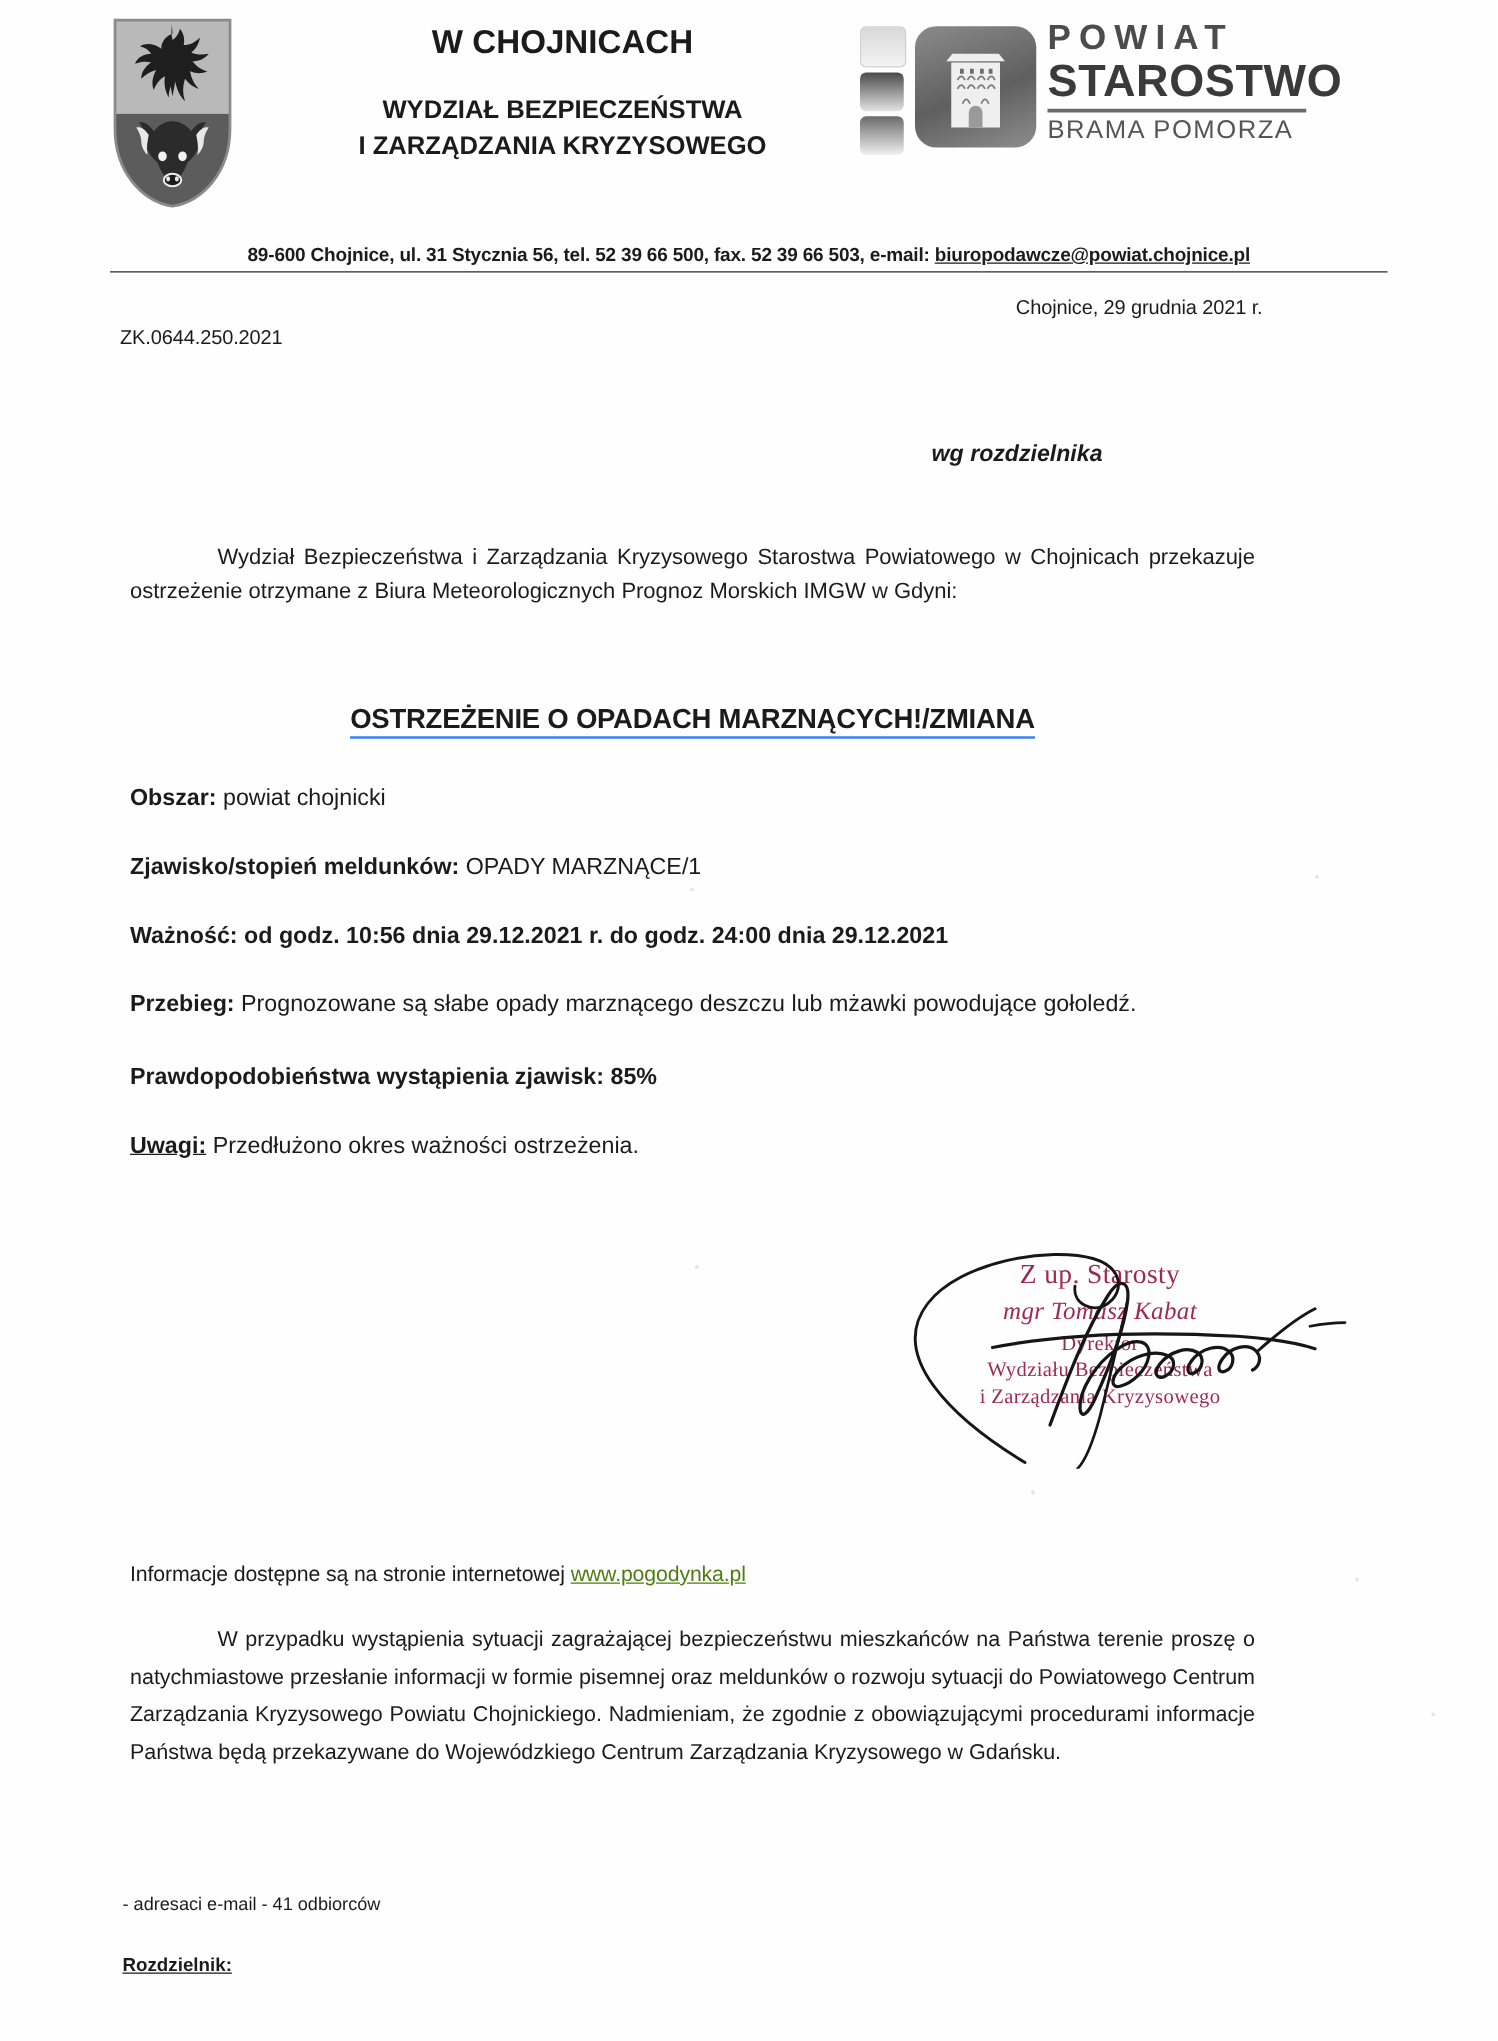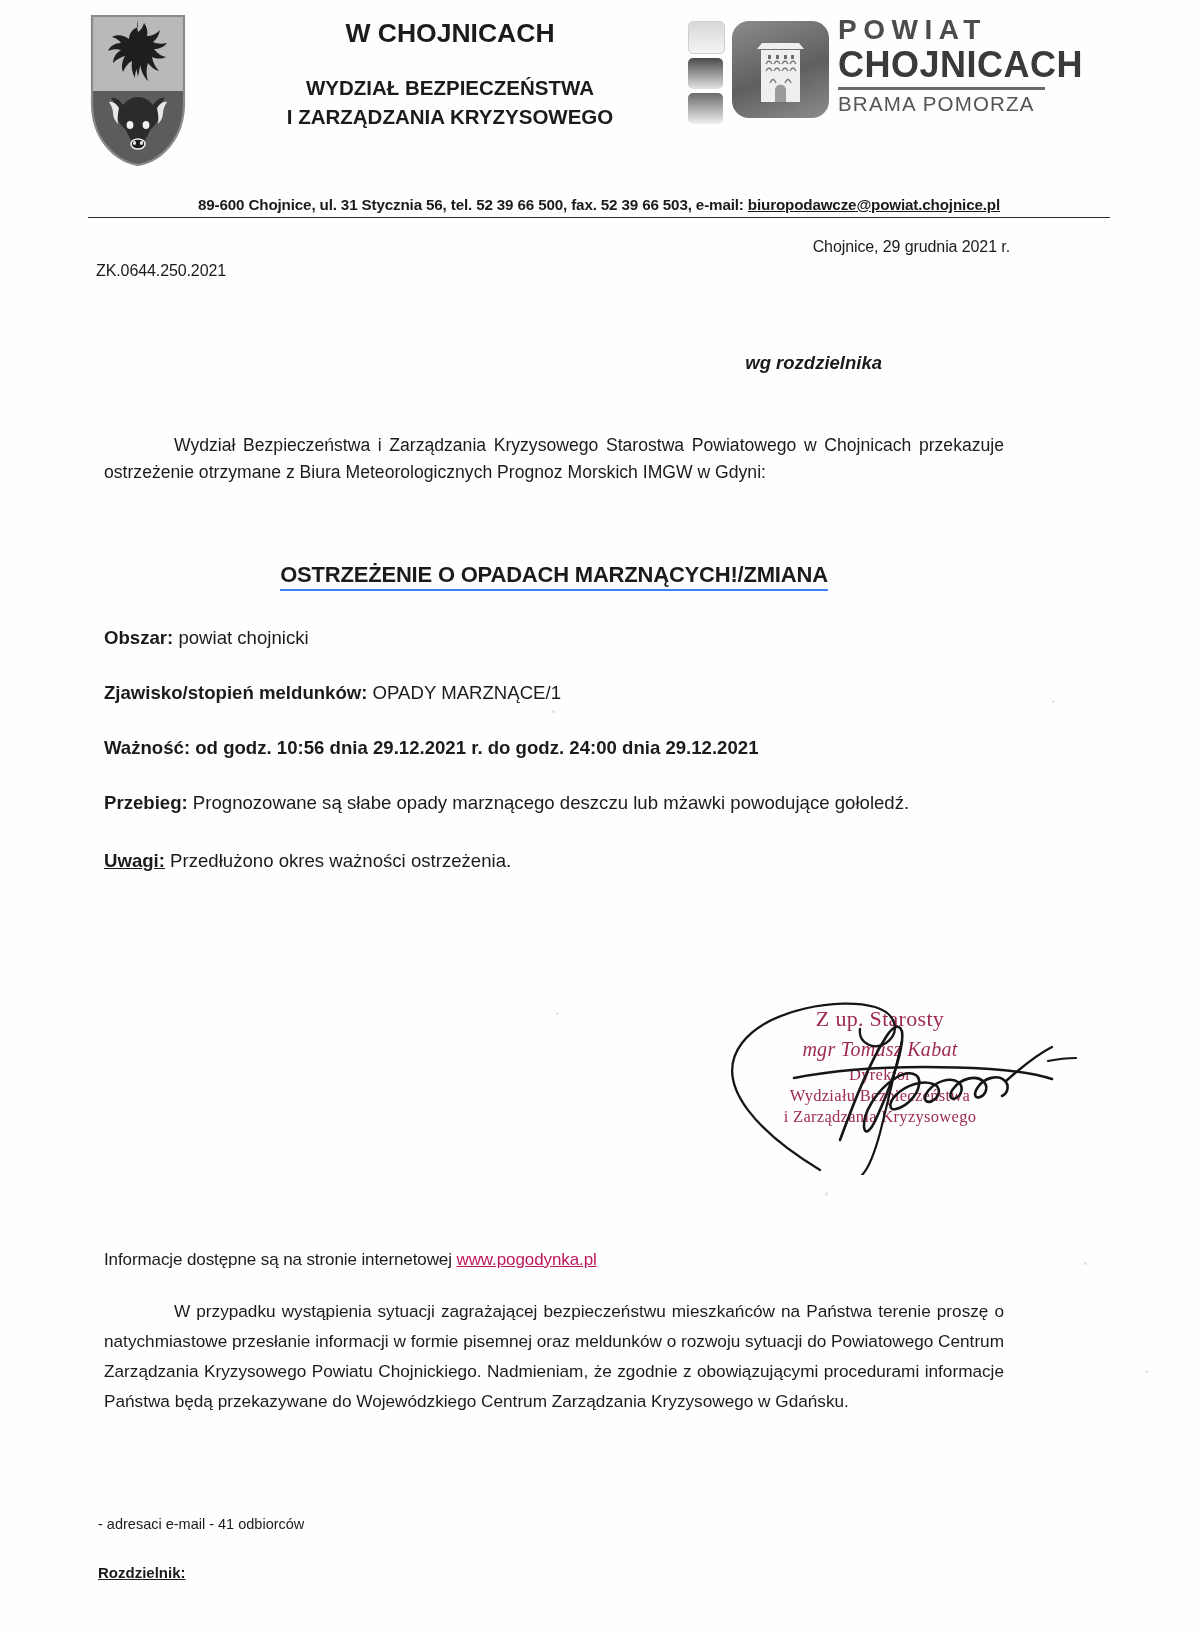--- a/index.html
+++ b/index.html
@@ -234,21 +234,21 @@
 
   
   .info-line {
     position: absolute;
     left: 104px;
     top: 1250px;
     font-size: 17px;
     letter-spacing: -0.1px;
   }
   .info-line a, .info-line .link {
-    color: #be185d;
+    color: #4d7c0f;
     text-decoration: underline;
   }
   .footer-para {
     position: absolute;
     left: 104px;
     top: 1296px;
     width: 900px;
     font-size: 17.2px;
     line-height: 30px;
     text-align: justify;
@@ -344,21 +344,21 @@
             <path d="M50 43 q3 -6 6 0"></path>
               <path d="M58 43 q3 -6 6 0"></path>
             <path d="M38 62 q3 -7 6 0"></path>
               <path d="M53 62 q3 -7 6 0"></path>
           </g>
           <path d="M43 81 v-12 a5.5 5.5 0 0 1 11 0 v12 z" fill="#9a9a9a"></path>
         </svg>
       </div>
       <div class="logo-text">
         <div class="logo-powiat">POWIAT</div>
-        <div class="logo-chojnicki">CHOJNICACH</div>
+        <div class="logo-chojnicki">STAROSTWO</div>
         <div class="logo-rule"></div>
         <div class="logo-brama">BRAMA POMORZA</div>
       </div>
     </div>
   </div>
 
   <div class="address-wrap">
     <div class="address-line"><span>89-600 Chojnice, ul. 31 Stycznia 56, tel. 52 39 66 500, fax. 52 39 66 503, e-mail: </span><span class="mail">biuropodawcze@powiat.chojnice.pl</span></div>
     <div class="address-rule"></div>
   </div>
@@ -378,20 +378,23 @@
       <b>Obszar:</b><span> powiat chojnicki</span>
     </div>
     <div class="field">
       <b>Zjawisko/stopień meldunków:</b><span> OPADY MARZNĄCE/1</span>
     </div>
     <div class="field">
       <b>Ważność:</b><b> od godz. 10:56 dnia 29.12.2021 r. do godz. 24:00 dnia 29.12.2021</b>
     </div>
     <div class="field justify" style="margin-bottom:30px;">
       <b>Przebieg:</b><span> Prognozowane są słabe opady marznącego deszczu lub mżawki powodujące gołoledź.</span>
+    </div>
+    <div class="field">
+      <b>Prawdopodobieństwa wystąpienia zjawisk:</b><b> 85%</b>
     </div>
     <div class="field">
       <b class="u">Uwagi:</b><span> Przedłużono okres ważności ostrzeżenia.</span>
     </div>
   </div>
 
   <div class="stamp-area">
     <div class="stamp-text">
       <div class="stamp-l1">Z up. Starosty</div>
       <div class="stamp-l2">mgr Tomasz Kabat</div>

